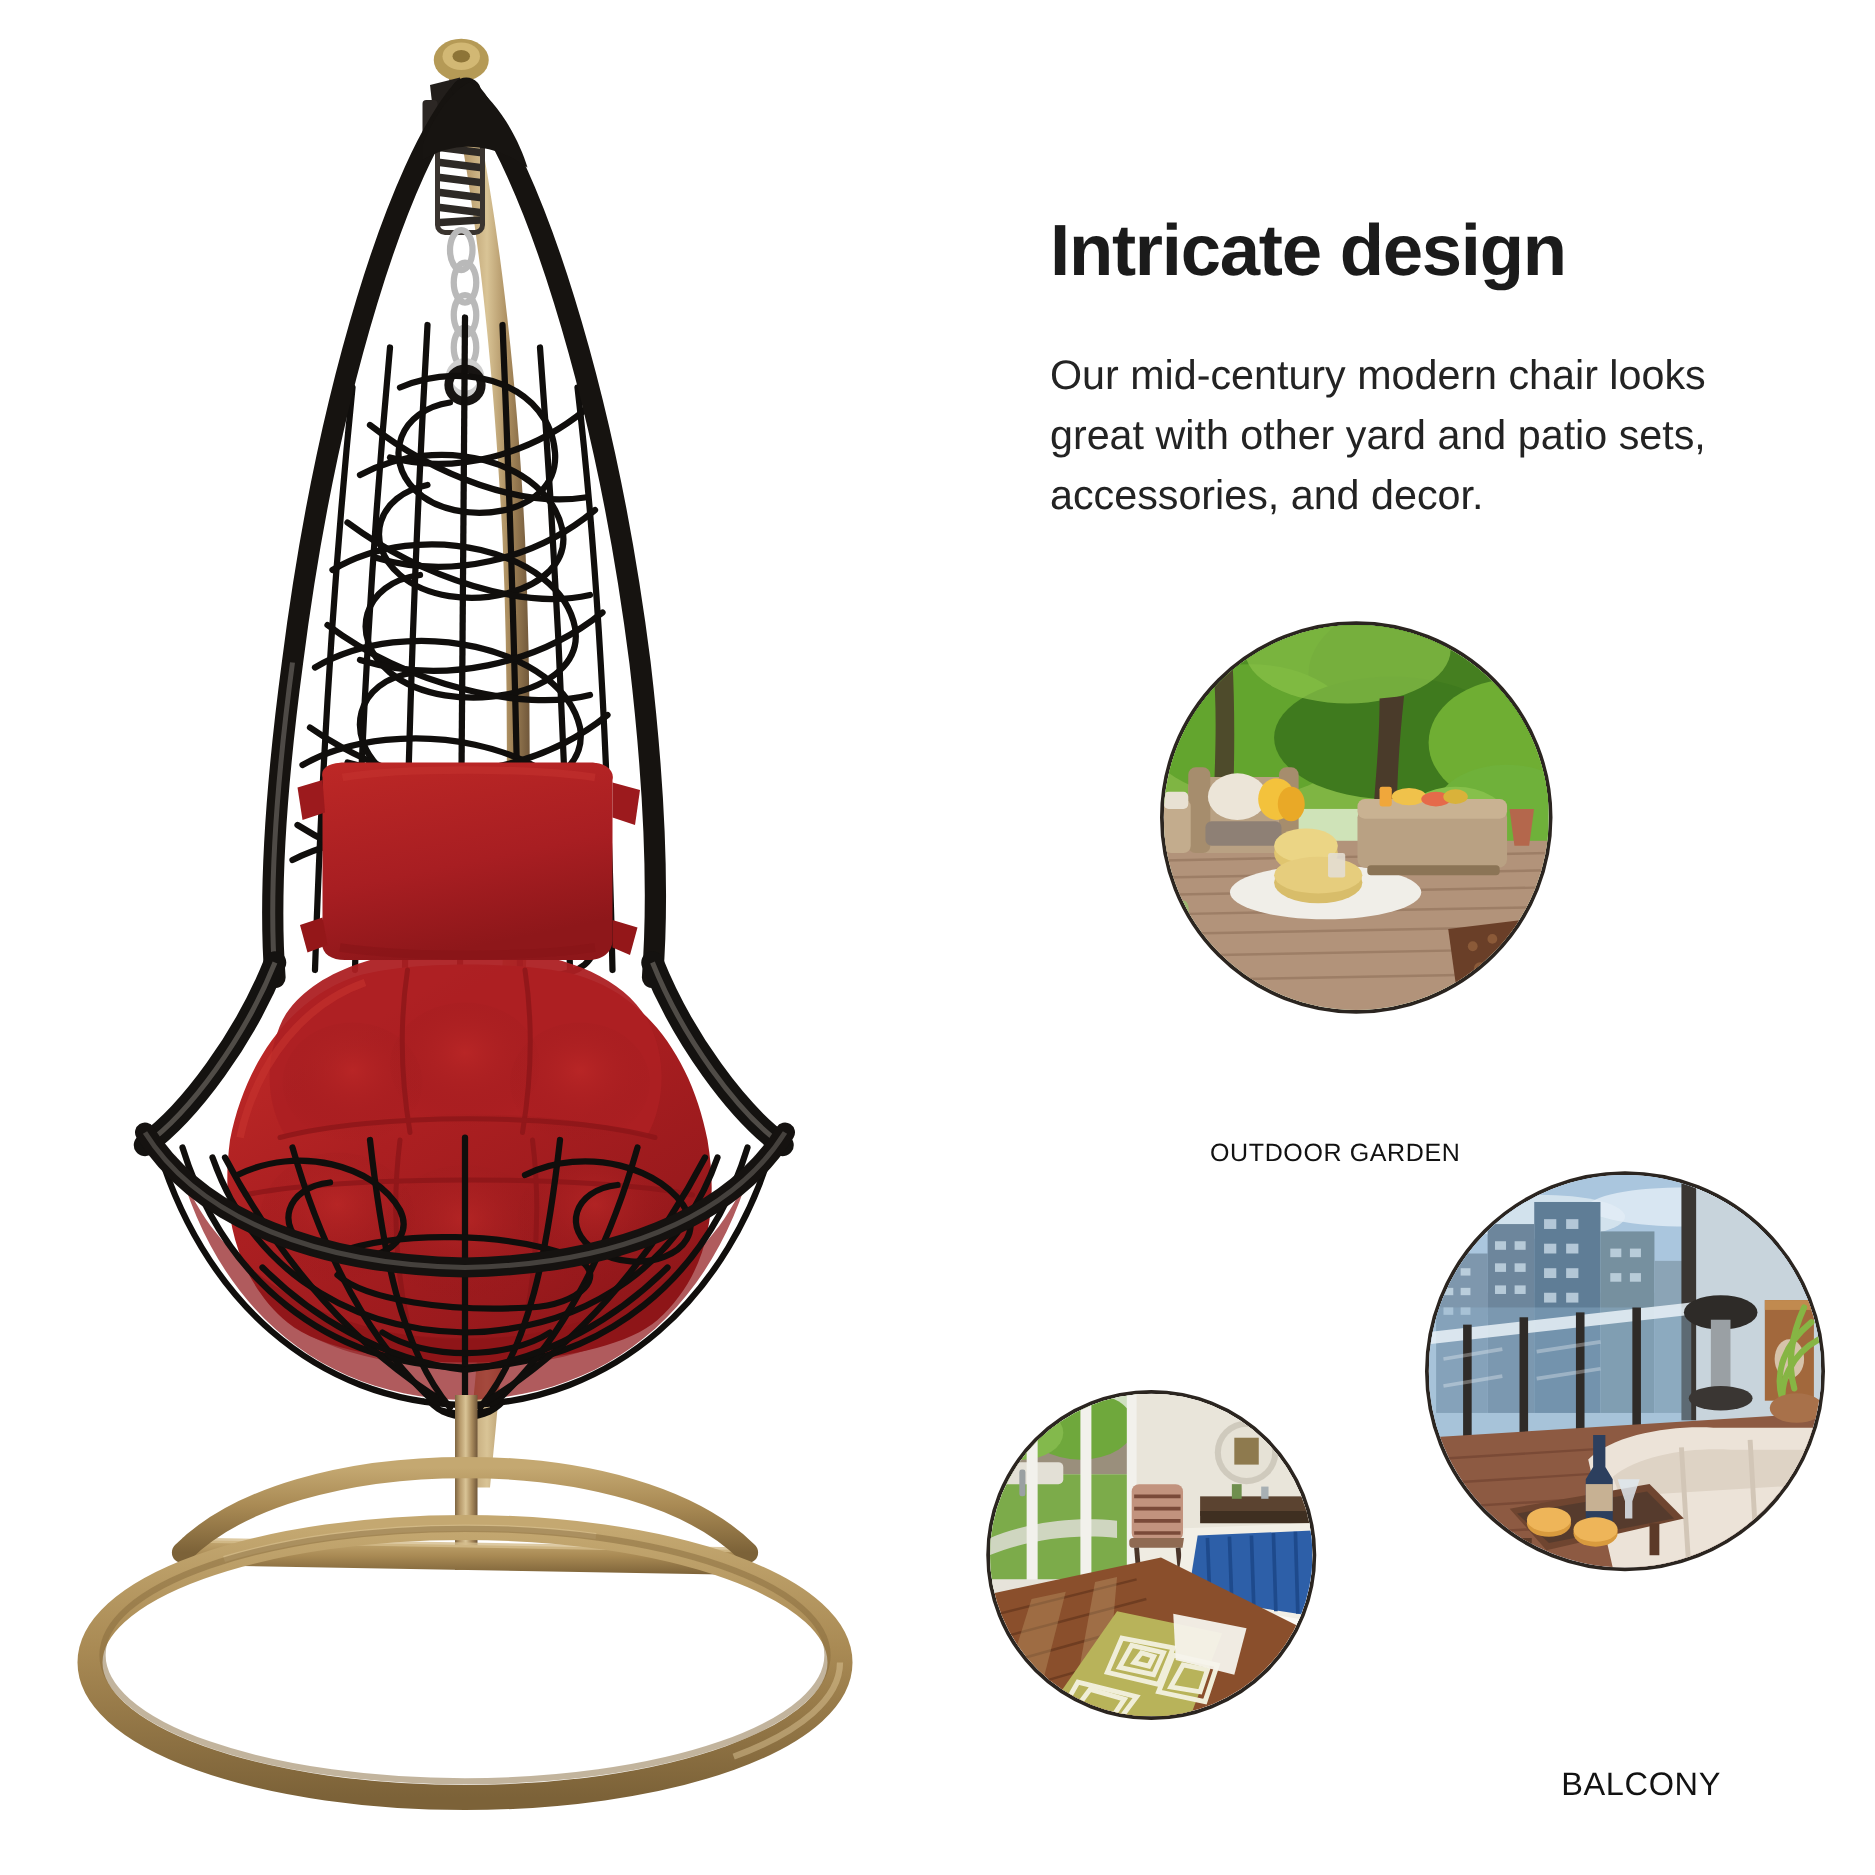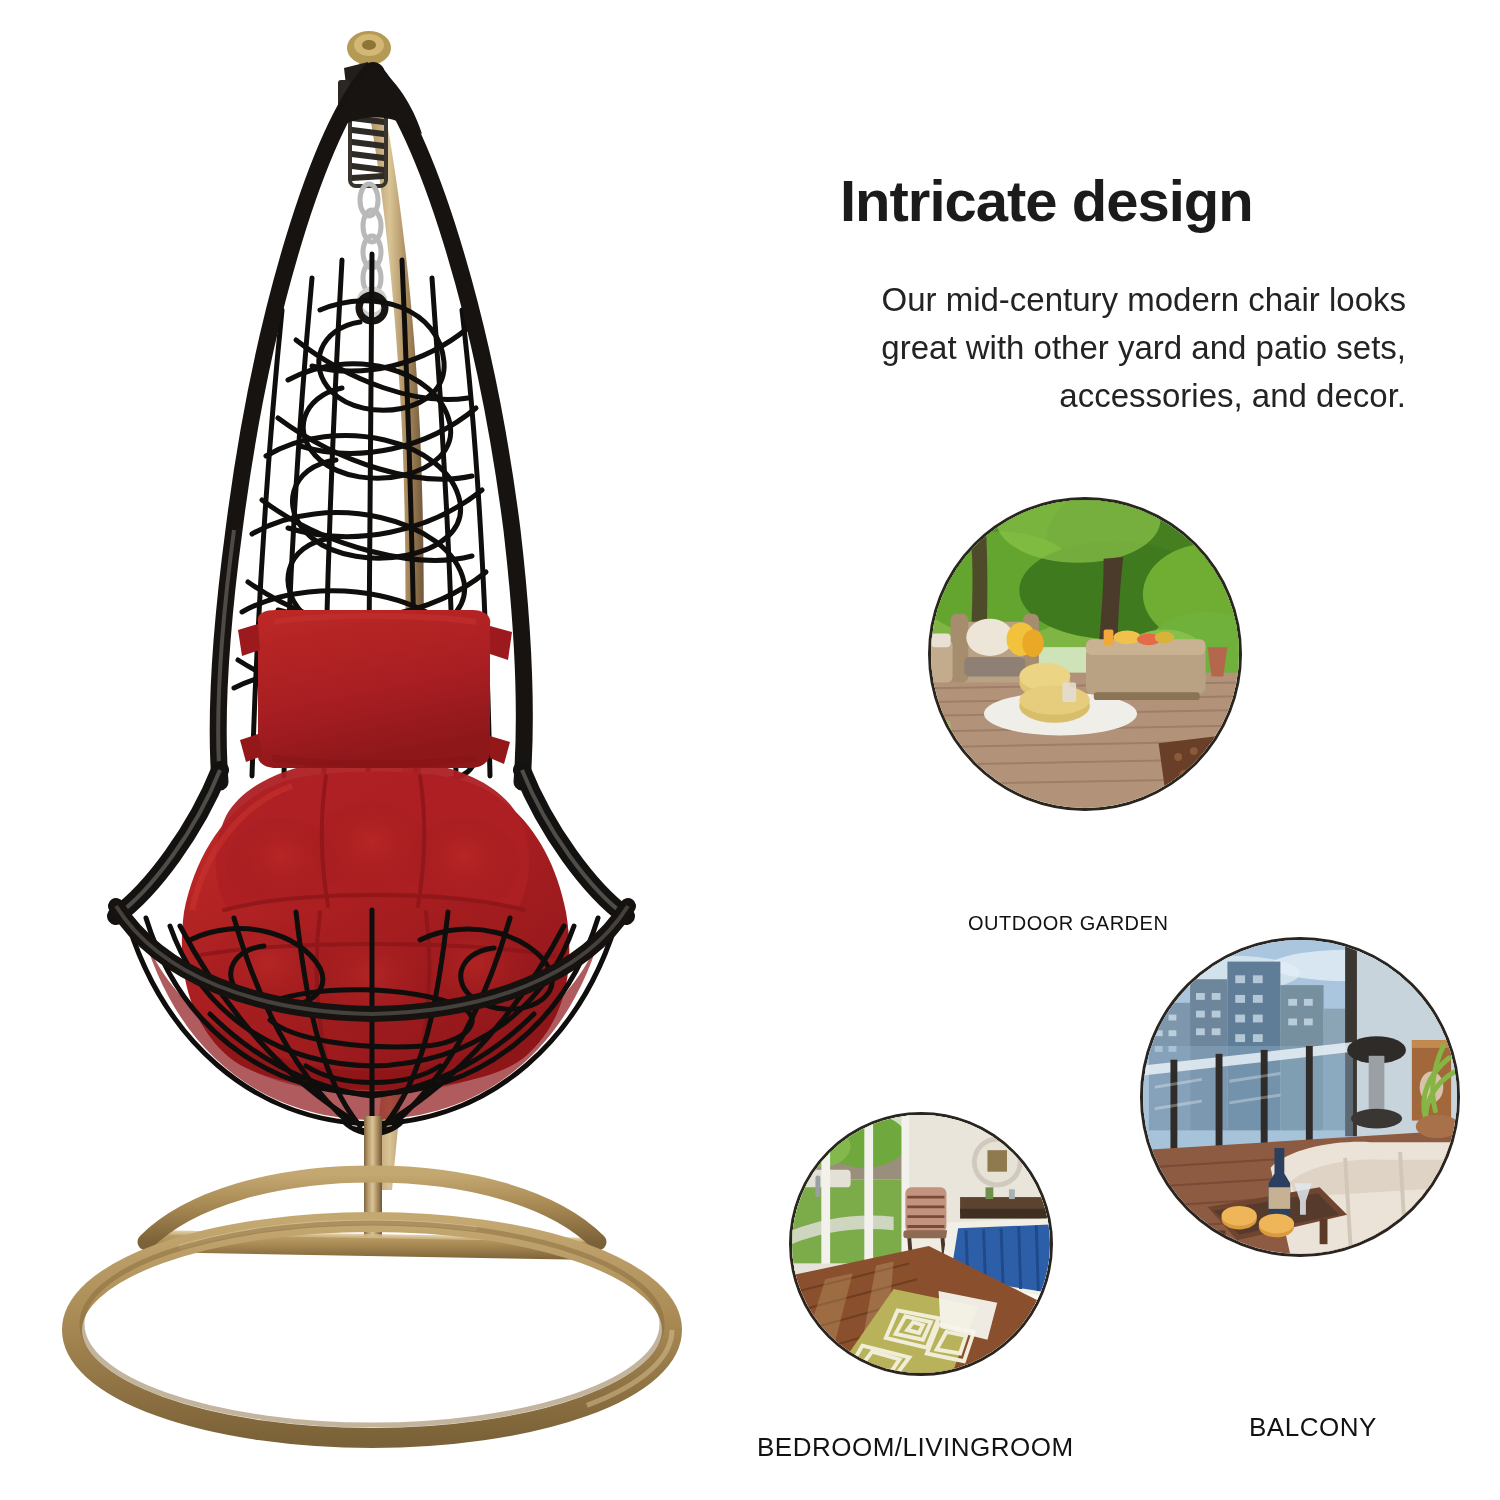--- a/index.html
+++ b/index.html
@@ -12,21 +12,21 @@
   .stage{position:absolute;inset:0;}
 
   
   .copy{position:absolute;left:840px;top:160px;width:580px;}
   .headline{
     font-size:58px;line-height:82px;font-weight:bold;color:#1b1b1b;
     letter-spacing:-1px;margin:0 0 34px 0;white-space:nowrap;
   }
   .body-copy{
     font-size:33px;line-height:48px;font-weight:300;color:#232323;
-    margin:0;max-width:566px;text-align:right;
+    margin:0;max-width:566px;
   }
 
   
   .scene{position:absolute;border-radius:50%;overflow:hidden;
          border:3px solid #2b2520;box-sizing:border-box;}
   .scene-label{position:absolute;color:#121212;white-space:nowrap;}
 
   #scene-garden{left:928px;top:497px;width:314px;height:314px;}
   #label-garden{left:968px;top:912px;font-size:20px;letter-spacing:.5px;}
   #scene-balcony{left:1140px;top:937px;width:320px;height:320px;}
@@ -536,15 +536,14 @@
         <path d="M124 212 L134 215 L130 223 L118 220 Z"></path>
         <path d="M72 236 L120 248 L108 264 L56 264 Z"></path>
         <path d="M82 242 L110 250 L102 262 L70 258 Z"></path>
         <path d="M150 214 L186 222 L176 252 L138 244 Z"></path>
         <path d="M158 222 L178 226 L172 244 L148 240 Z"></path>
       </g>
 
       <path d="M150 180 L210 192 L200 230 L152 218 Z" fill="#f6f3ec" opacity="0.95"></path>
     </svg>
   </div>
-  <div class="scene-label" id="label-bedroom">BEDROOM/LIVINGROOM</div>
 
 </div>
 
 </body></html>

